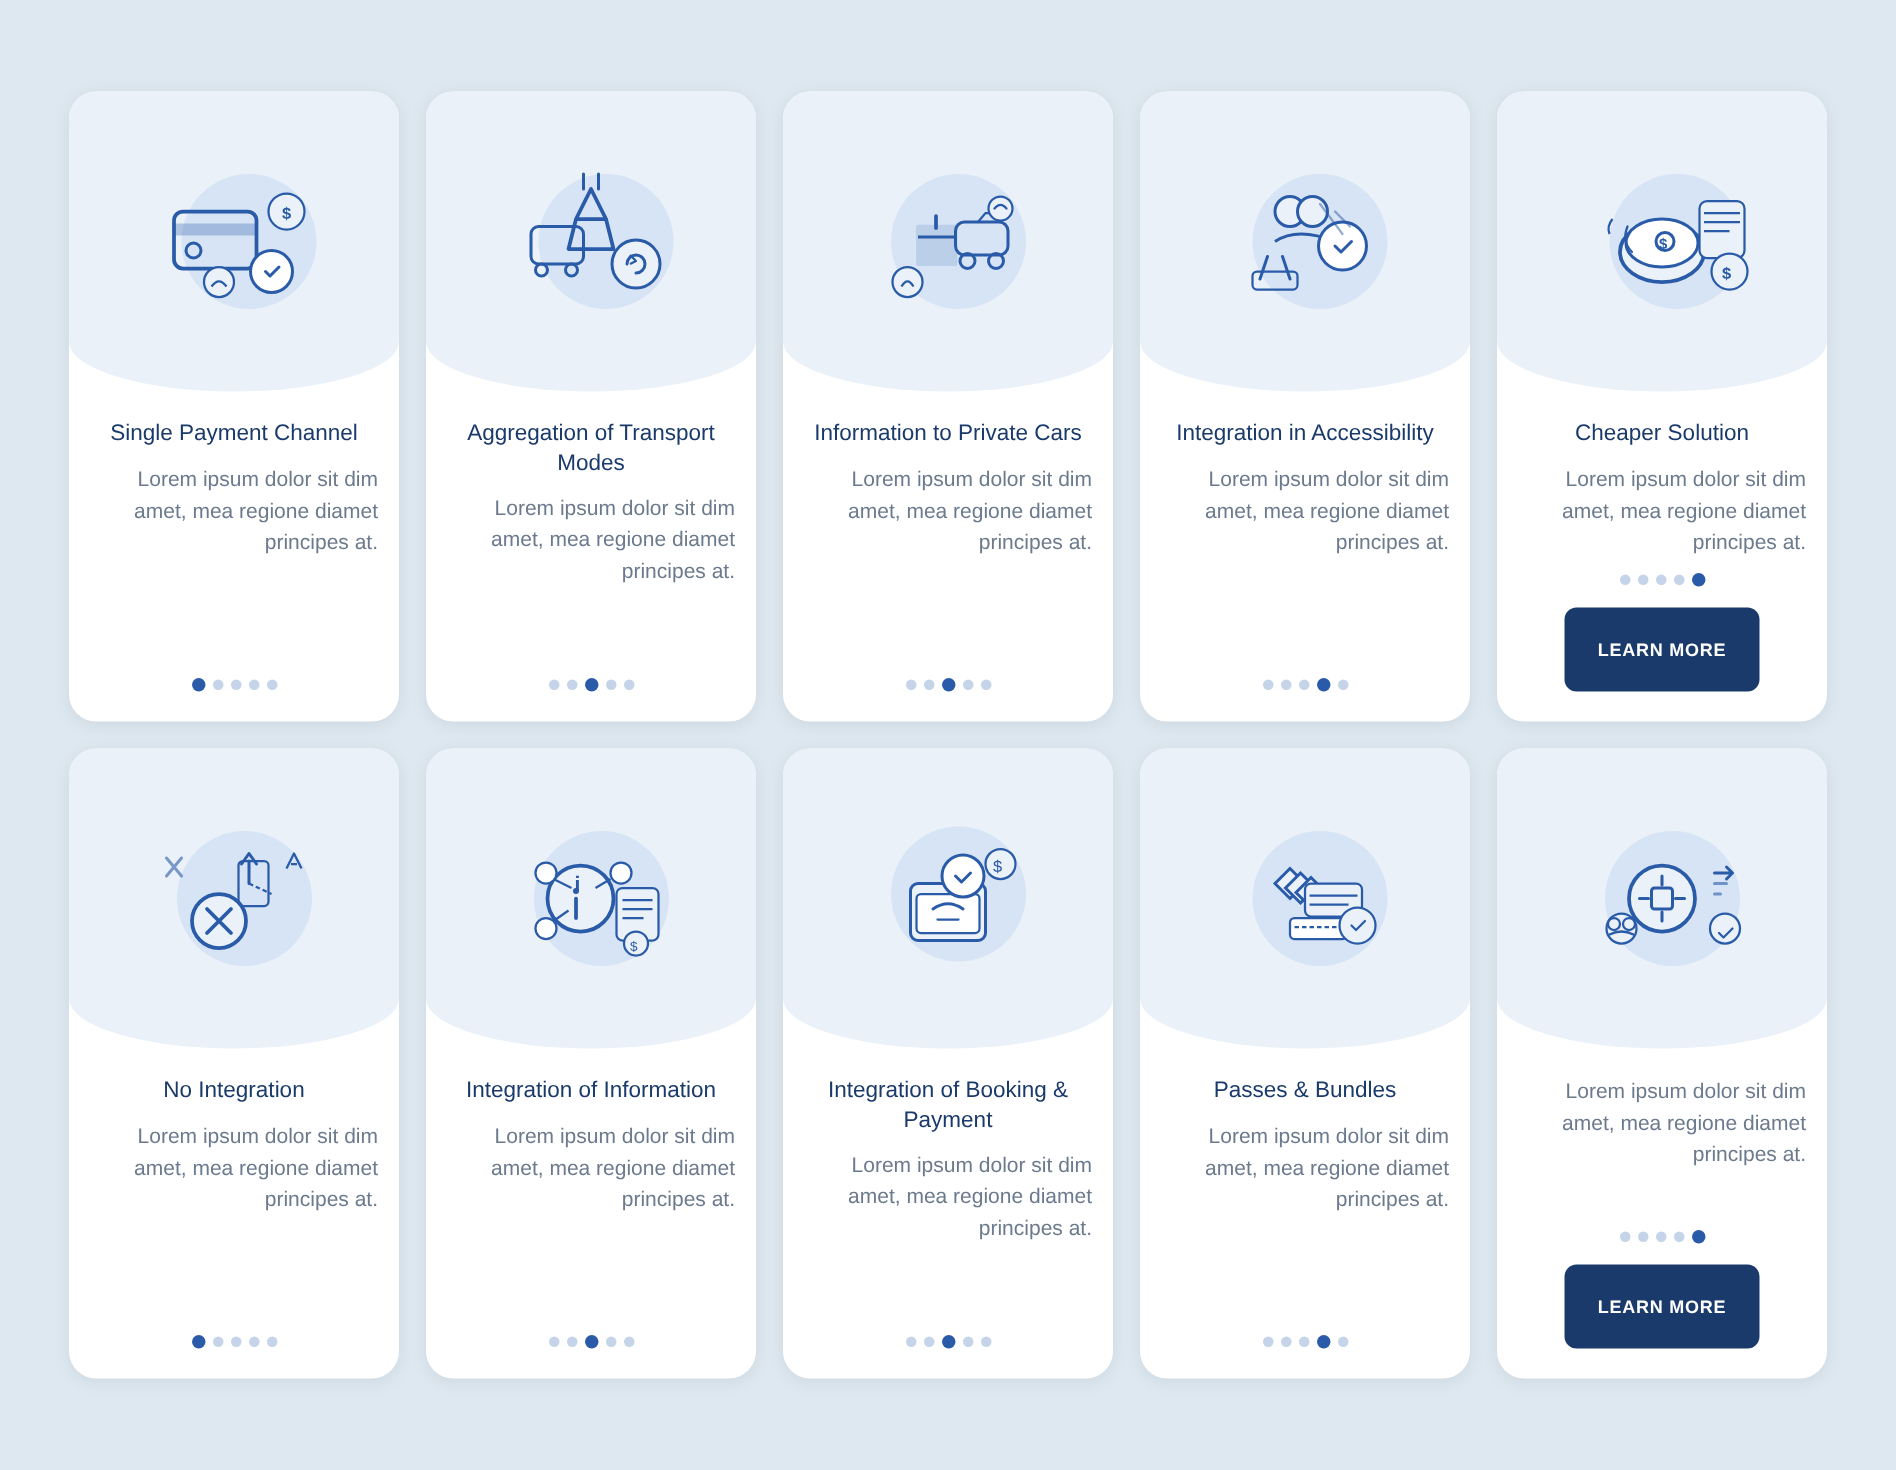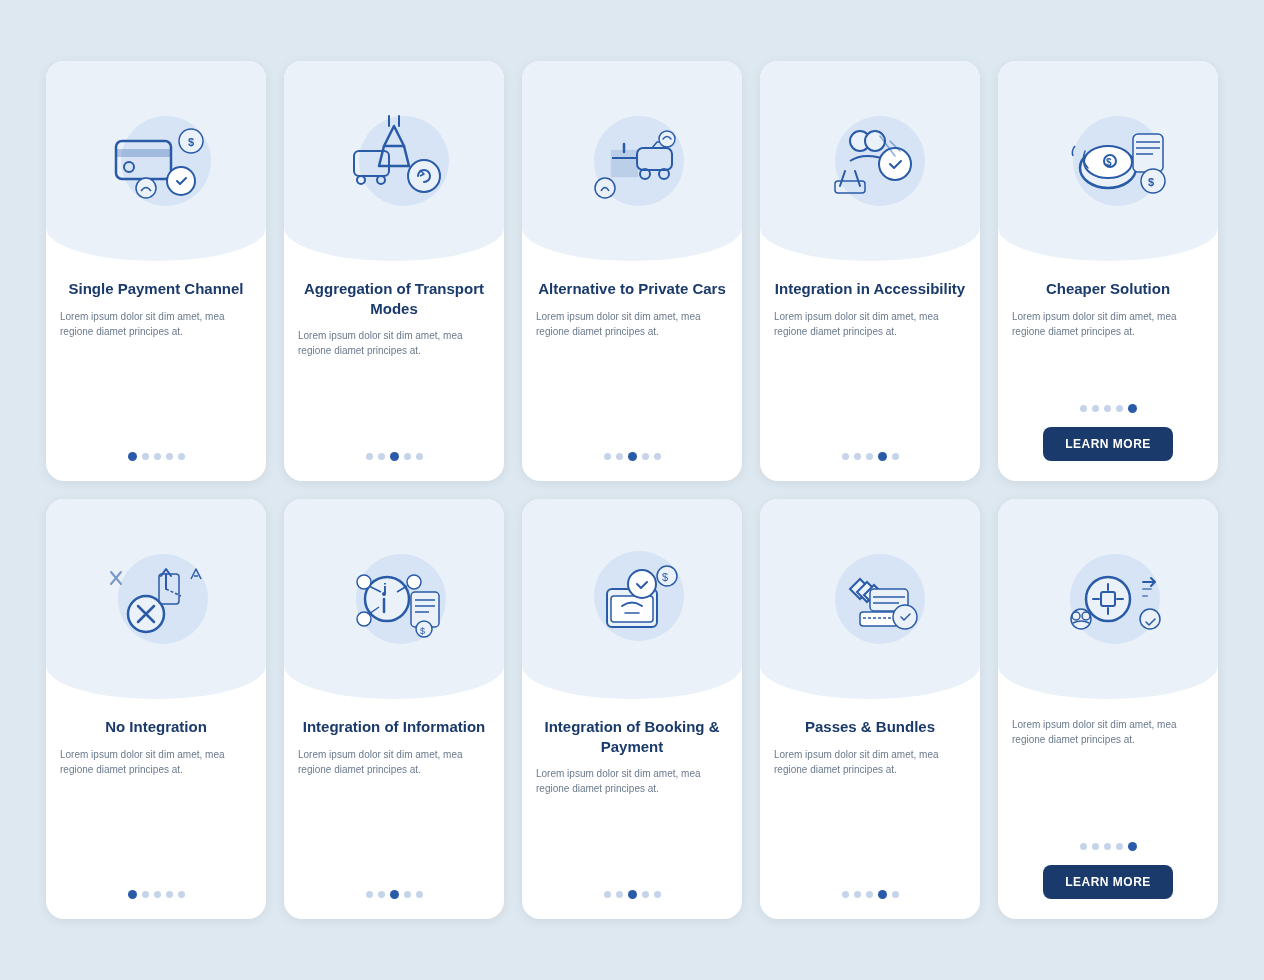--- a/index.html
+++ b/index.html
@@ -40,31 +40,31 @@
       margin-bottom: 18px;
       position: relative;
       overflow: hidden;
     }
     .card-illustration svg {
       width: 130px;
       height: 130px;
     }
     .card-title {
       font-size: 15px;
-      font-weight: 700;
+      font-weight: 400;
       color: #1a3a6b;
       text-align: center;
       padding: 0 14px;
       margin-bottom: 10px;
       line-height: 1.3;
     }
     .card-text {
-      font-size: 10px;
+      font-size: 14px;
       color: #6b7a8d;
-      text-align: left;
+      text-align: right;
       padding: 0 14px;
       line-height: 1.5;
       flex: 1;
     }
     .card-dots {
       display: flex;
       gap: 5px;
       margin-top: 14px;
       align-items: center;
     }
@@ -78,21 +78,21 @@
       background: #2a5ba8;
       width: 9px;
       height: 9px;
     }
     .card-btn {
       margin-top: 14px;
       background: #1a3a6b;
       color: #fff;
       border: none;
       border-radius: 8px;
-      padding: 10px 22px;
+      padding: 21px 22px;
       font-size: 12px;
       font-weight: 600;
       cursor: pointer;
       letter-spacing: 0.5px;
     }
     .has-btn .card-dots { margin-top: 0; }
   </style>
 </head>
 <body>
 
@@ -159,21 +159,21 @@
       <rect x="70" y="52" width="35" height="22" rx="6" fill="none" stroke="#2a5ba8" stroke-width="2"></rect>
       <circle cx="78" cy="78" r="5" fill="none" stroke="#2a5ba8" stroke-width="2"></circle>
       <circle cx="97" cy="78" r="5" fill="none" stroke="#2a5ba8" stroke-width="2"></circle>
       <path d="M85 52 L90 46 L100 46" stroke="#2a5ba8" stroke-width="1.5" fill="none" stroke-linecap="round"></path>
       <circle cx="100" cy="43" r="8" fill="#eaf1f8" stroke="#2a5ba8" stroke-width="1.5"></circle>
       <path d="M96 43 Q100 38 104 43" stroke="#2a5ba8" stroke-width="1.5" fill="none" stroke-linecap="round"></path>
       <circle cx="38" cy="92" r="10" fill="#eaf1f8" stroke="#2a5ba8" stroke-width="1.5"></circle>
       <path d="M34 95 Q38 88 42 95" stroke="#2a5ba8" stroke-width="1.5" fill="none"></path>
     </svg>
     </div>
-    <div class="card-title">Alternative to Private Cars</div>
+    <div class="card-title">Information to Private Cars</div>
     <div class="card-text">Lorem ipsum dolor sit dim amet, mea regione diamet principes at.</div>
     <div class="card-dots">
         <span class="dot"></span>
         <span class="dot"></span>
         <span class="dot active"></span>
         <span class="dot"></span>
         <span class="dot"></span>
       </div>
 
   </div>

